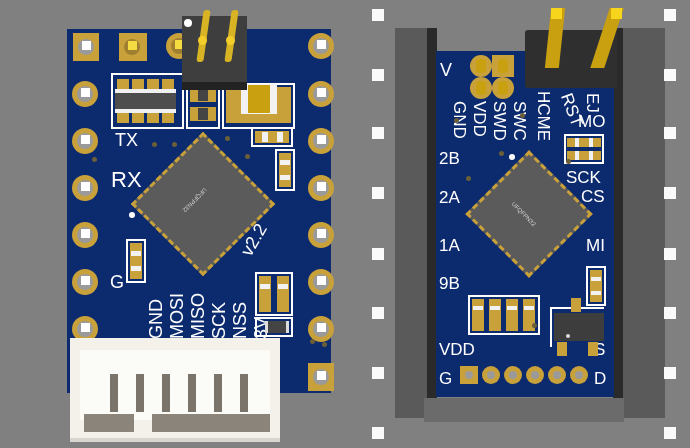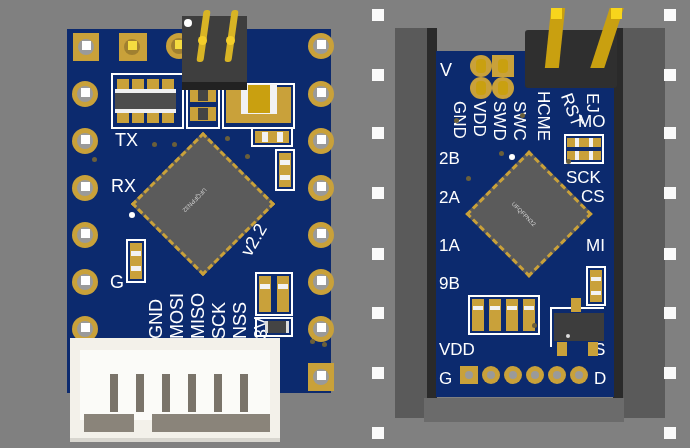--- a/index.html
+++ b/index.html
@@ -127,21 +127,21 @@
   <div class="outline" style="left:208px; top:120px; width:20px; height:42px;"></div>
   <div class="smd" style="left:212px; top:124px; width:12px; height:34px;"></div>
   <div class="smd-mid" style="left:213px; top:131px; width:10px; height:5px;"></div>
   <div class="smd-mid" style="left:213px; top:146px; width:10px; height:5px;"></div>
 
   <div class="ic" style="left:85px; top:124px; width:96px; height:96px; border:3px dashed #c9a13a; box-shadow:none;"></div>
   <div class="ic-label" style="left:112px; top:168px; transform:rotate(135deg);">UFQFPN32</div>
   <div class="abs" style="left:62px; top:183px; width:6px; height:6px; border-radius:50%; background:#fff;"></div>
 
   <div class="silk" style="left:48px; top:102px; font-size:18px;">TX</div>
-  <div class="silk" style="left:44px; top:148px; font-size:18px;">RX</div>
+  <div class="silk" style="left:44px; top:140px; font-size:22px;">RX</div>
   <div class="silk" style="left:43px; top:244px; font-size:18px;">G</div>
   <div class="silk" style="left:186px; top:212px; font-size:18px; transform:rotate(-60deg); transform-origin:left bottom;">v2.2</div>
 
   <div class="outline" style="left:59px; top:210px; width:20px; height:44px;"></div>
   <div class="smd" style="left:63px; top:214px; width:12px; height:36px;"></div>
   <div class="smd-mid" style="left:64px; top:222px; width:10px; height:5px;"></div>
   <div class="smd-mid" style="left:64px; top:237px; width:10px; height:5px;"></div>
 
   <div class="silk" style="left:80px; top:310px; font-size:18px; transform:rotate(-90deg); transform-origin:left top;">GND</div>
   <div class="silk" style="left:101px; top:310px; font-size:18px; transform:rotate(-90deg); transform-origin:left top;">MOSI</div>

